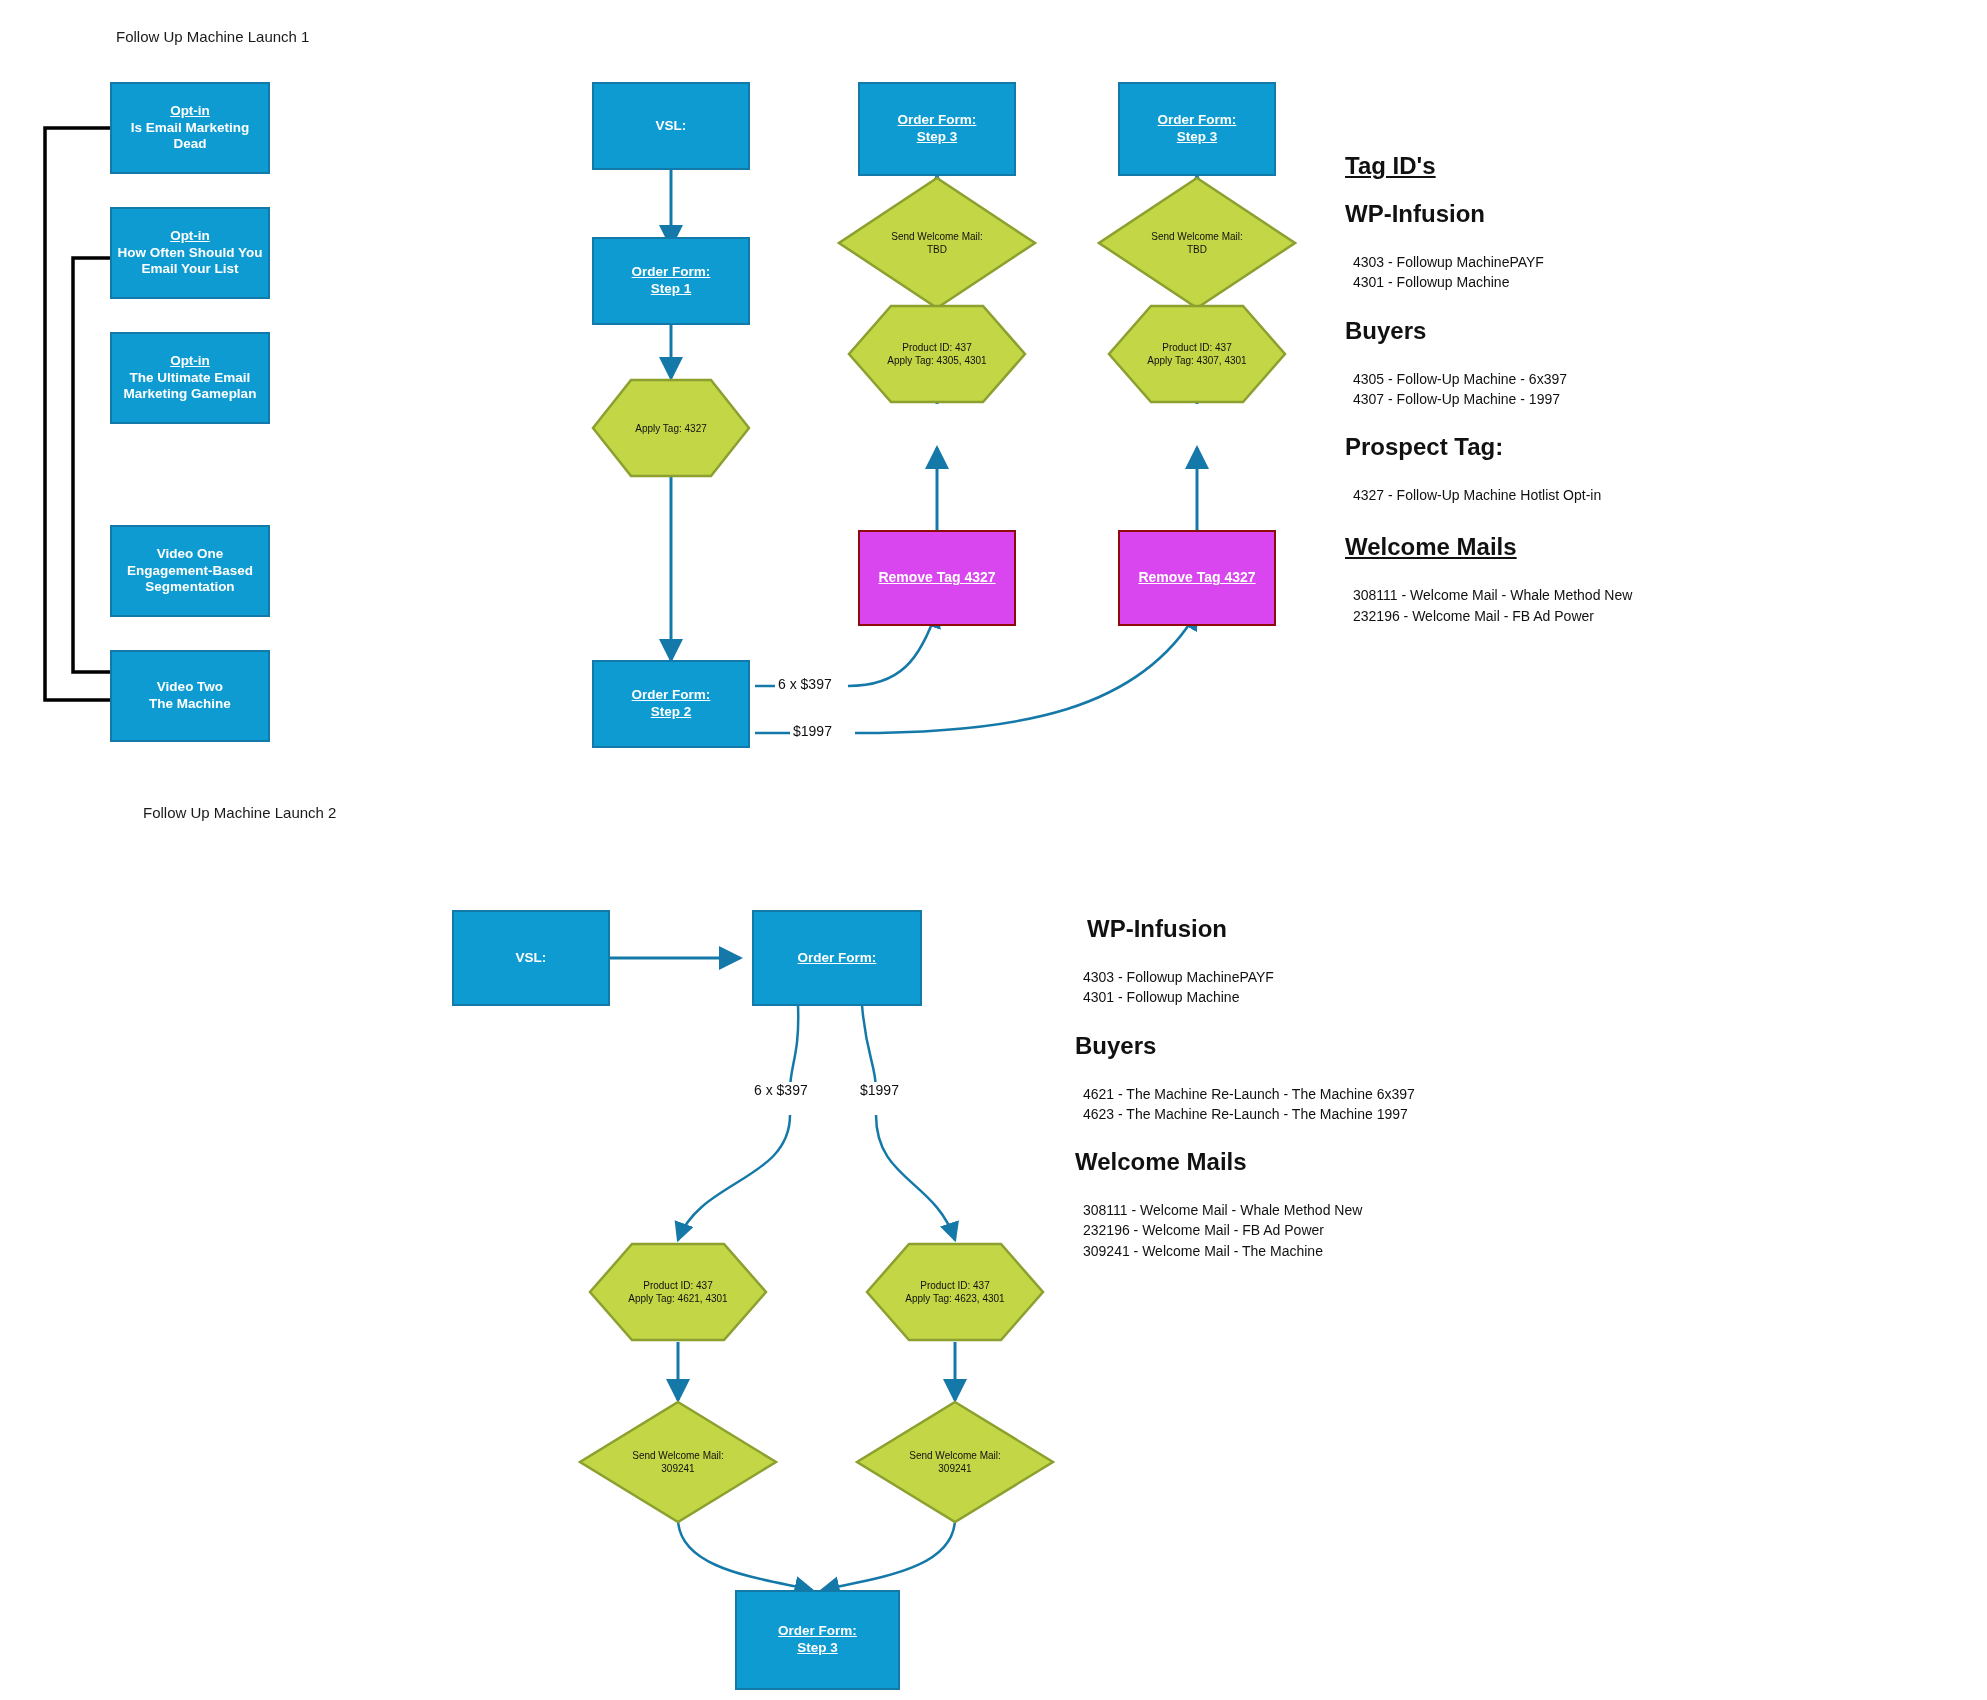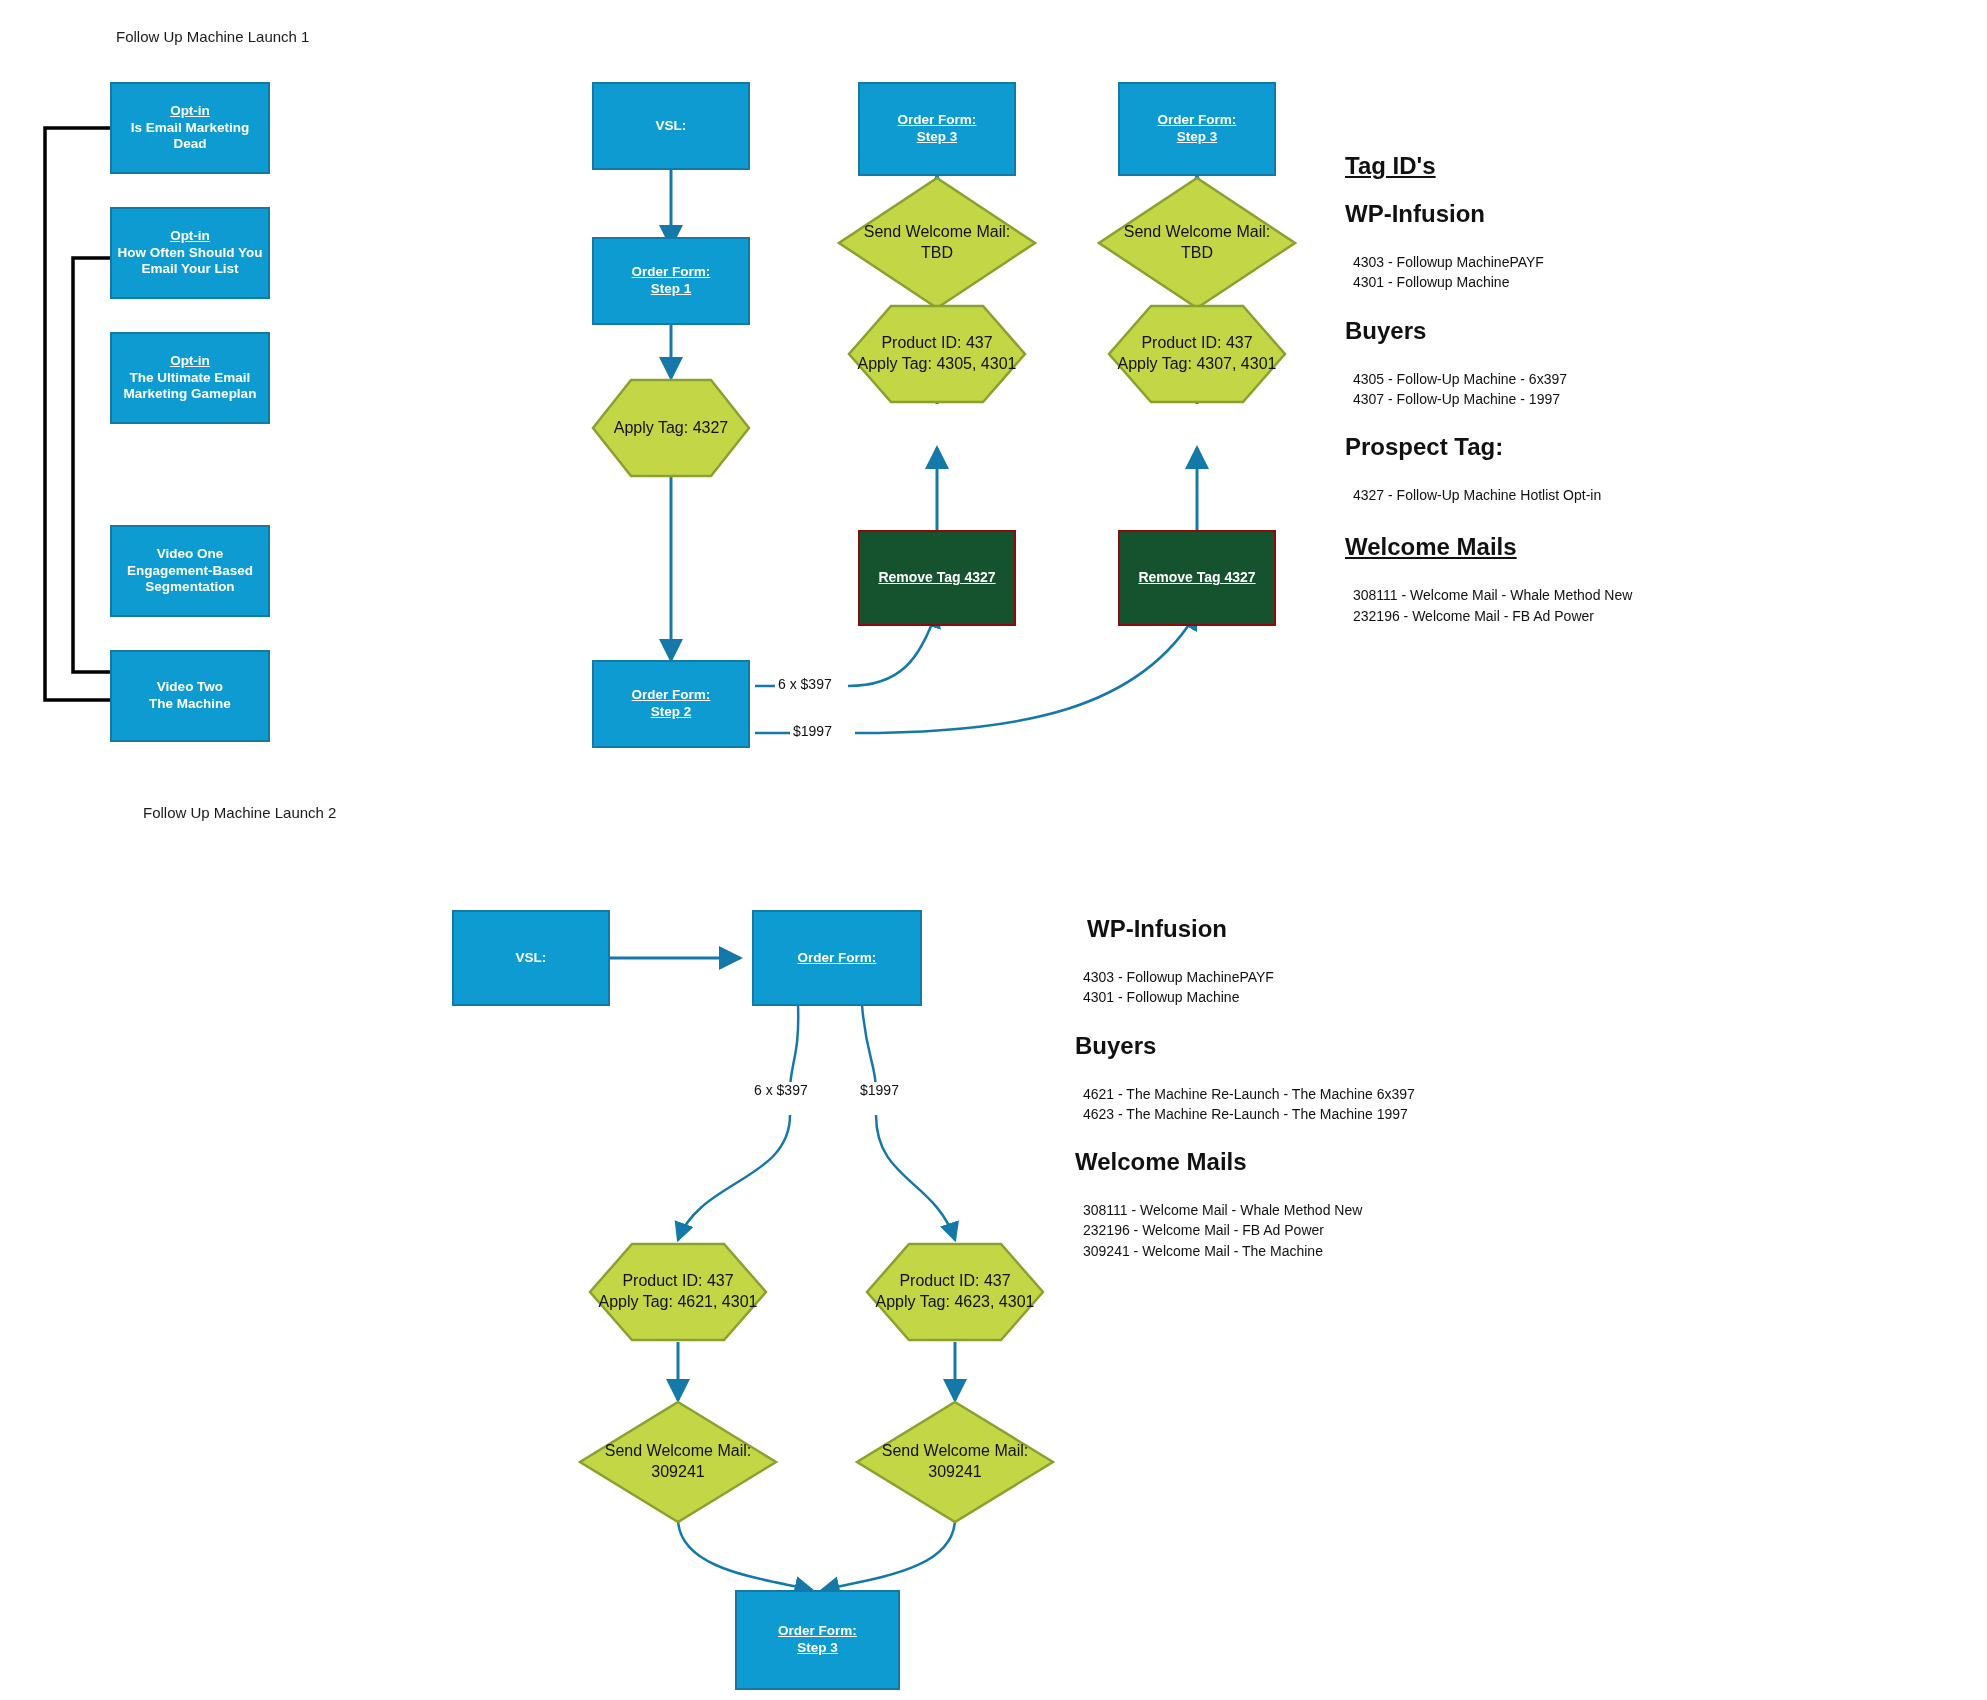--- a/index.html
+++ b/index.html
@@ -34,21 +34,21 @@
     justify-content: center;
     text-align: center;
     box-sizing: border-box;
   }
   .box-blue {
     background: #0d9bd1;
     border: 2px solid #1279a8;
     color: #ffffff;
   }
   .box-red {
-    background: #14532d;
+    background: #d946ef;
     border: 2px solid #8f0b0b;
     color: #ffffff;
   }
   .node-text {
     line-height: 1.25;
     width: 100%;
     padding: 0 4px;
     box-sizing: border-box;
   }
   .blue-text {
@@ -71,21 +71,21 @@
     text-align: center;
   }
   .shape-svg {
     position: absolute;
     left: 0;
     top: 0;
   }
   .shape-label {
     position: relative;
     z-index: 2;
-    font-size: 16px;
+    font-size: 10px;
     color: #111111;
     line-height: 1.3;
     width: 86%;
   }
   .section-title {
     position: absolute;
     font-size: 15px;
     color: #1a1a1a;
     white-space: nowrap;
   }

